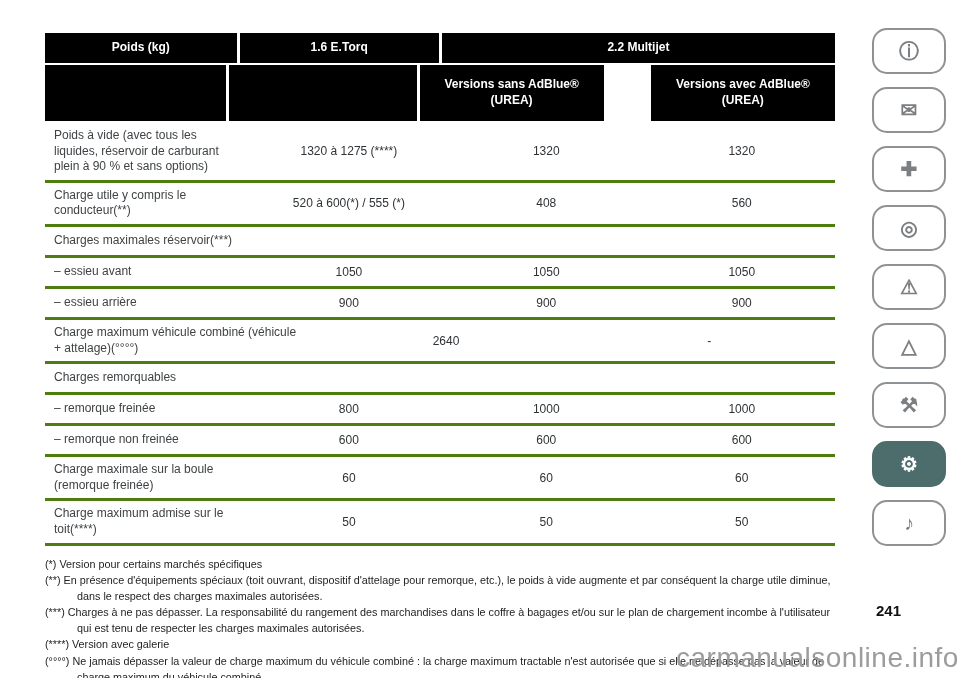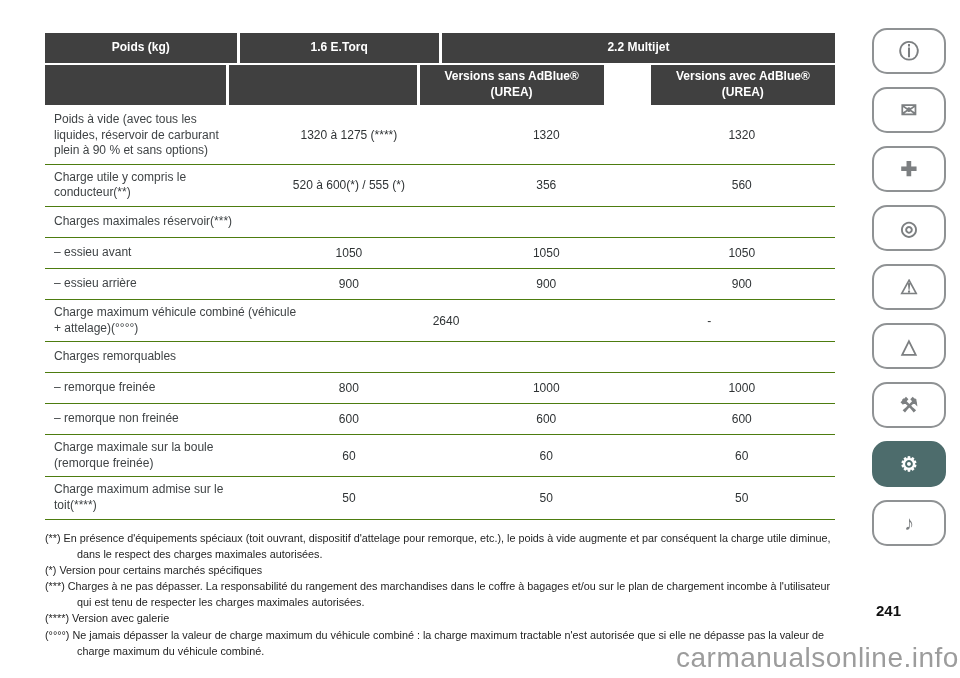--- a/index.html
+++ b/index.html
@@ -8,34 +8,34 @@
     background:#ffffff;
     font-family:"Liberation Sans", sans-serif;
     position:relative;
     overflow:hidden;
   }
   .content { position:absolute; left:45px; top:33px; width:790px; }
 
   
   .hrow { display:flex; gap:3px; margin-bottom:2px; }
   .hcell {
-    background:#404040; color:#ffffff; font-weight:bold; font-size:12px;
+    background:#000000; color:#ffffff; font-weight:bold; font-size:12px;
     display:flex; align-items:center; justify-content:center;
     text-align:center; line-height:1.3;
   }
   .hrow1 .hcell { height:30px; }
-  .hrow2 .hcell { height:40px; white-space:pre-line; }
+  .hrow2 .hcell { height:56px; white-space:pre-line; }
   .f1 { flex:245 0 0; } .f2 { flex:255 0 0; } .f3 { flex:250 0 0; } .f4 { flex:250 0 0;margin-left:44px; }
   .f34 { flex:503 0 0; }
 
   
   .tbody { margin-top:2px; }
   .trow {
     display:flex; gap:9px; align-items:center;
-    border-bottom:1px solid #4d7c0f;
+    border-bottom:3px solid #4d7c0f;
     min-height:31px; padding:5px 0;justify-content:center;
   }
   .cell { font-size:12px; }
   .cell.label { flex:245 0 0; text-align:left; color:#3f4345; line-height:1.3; padding-left:9px; padding-right:8px; }
   .cell.val  { text-align:center; color:#2f3335; }
   .cell.v2 { flex:255 0 0; } .cell.v3 { flex:250 0 0; } .cell.v4 { flex:250 0 0; }
 
   
   .footnotes { margin-top:10px; width:800px; }
   .footnote {
@@ -90,21 +90,21 @@
     <div class="tbody" id="tbody">
         <div class="trow">
           <div class="cell label">Poids à vide (avec tous les liquides, réservoir de carburant plein à 90 % et sans options)</div>
           <div class="cell val v2">1320 à 1275 (****)</div>
           <div class="cell val v3">1320</div>
           <div class="cell val v4">1320</div>
         </div>
         <div class="trow">
           <div class="cell label">Charge utile y compris le conducteur(**)</div>
           <div class="cell val v2">520 à 600(*) / 555 (*)</div>
-          <div class="cell val v3">356</div>
+          <div class="cell val v3">408</div>
           <div class="cell val v4">560</div>
         </div>
         <div class="trow">
           <div class="cell label">Charges maximales réservoir(***)</div>
           <div class="cell val v2"></div>
           <div class="cell val v3"></div>
           <div class="cell val v4"></div>
         </div>
         <div class="trow">
           <div class="cell label">– essieu avant</div>
@@ -150,22 +150,22 @@
         <div class="trow">
           <div class="cell label">Charge maximum admise sur le toit(****)</div>
           <div class="cell val v2">50</div>
           <div class="cell val v3">50</div>
           <div class="cell val v4">50</div>
         </div>
       </div>
   </div>
 
   <div class="footnotes" id="footnotes">
+      <div class="footnote">(*) Version pour certains marchés spécifiques</div>
       <div class="footnote">(**) En présence d'équipements spéciaux (toit ouvrant, dispositif d'attelage pour remorque, etc.), le poids à vide augmente et par conséquent la charge utile diminue, dans le respect des charges maximales autorisées.</div>
-      <div class="footnote">(*) Version pour certains marchés spécifiques</div>
       <div class="footnote">(***) Charges à ne pas dépasser. La responsabilité du rangement des marchandises dans le coffre à bagages et/ou sur le plan de chargement incombe à l'utilisateur qui est tenu de respecter les charges maximales autorisées.</div>
       <div class="footnote">(****) Version avec galerie</div>
       <div class="footnote">(°°°°) Ne jamais dépasser la valeur de charge maximum du véhicule combiné : la charge maximum tractable n'est autorisée que si elle ne dépasse pas la valeur de charge maximum du véhicule combiné.</div>
     </div>
 
 </div>
 
 <div class="sidebar" id="sidebar">
     <div class="icon-btn">
       <span class="glyph">ⓘ</span>

